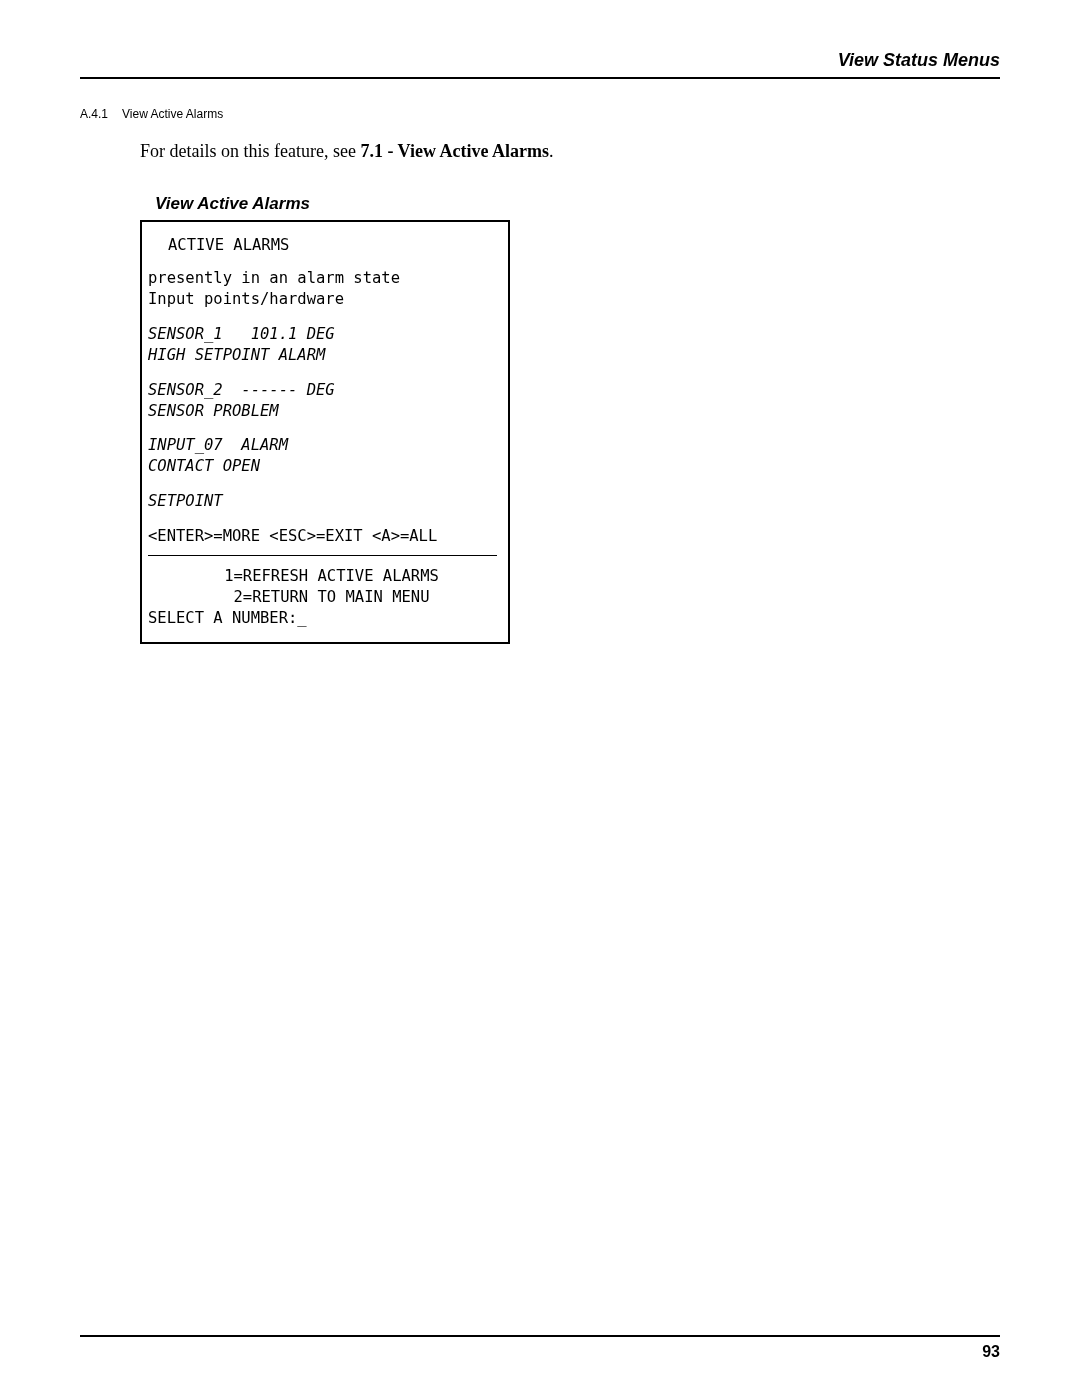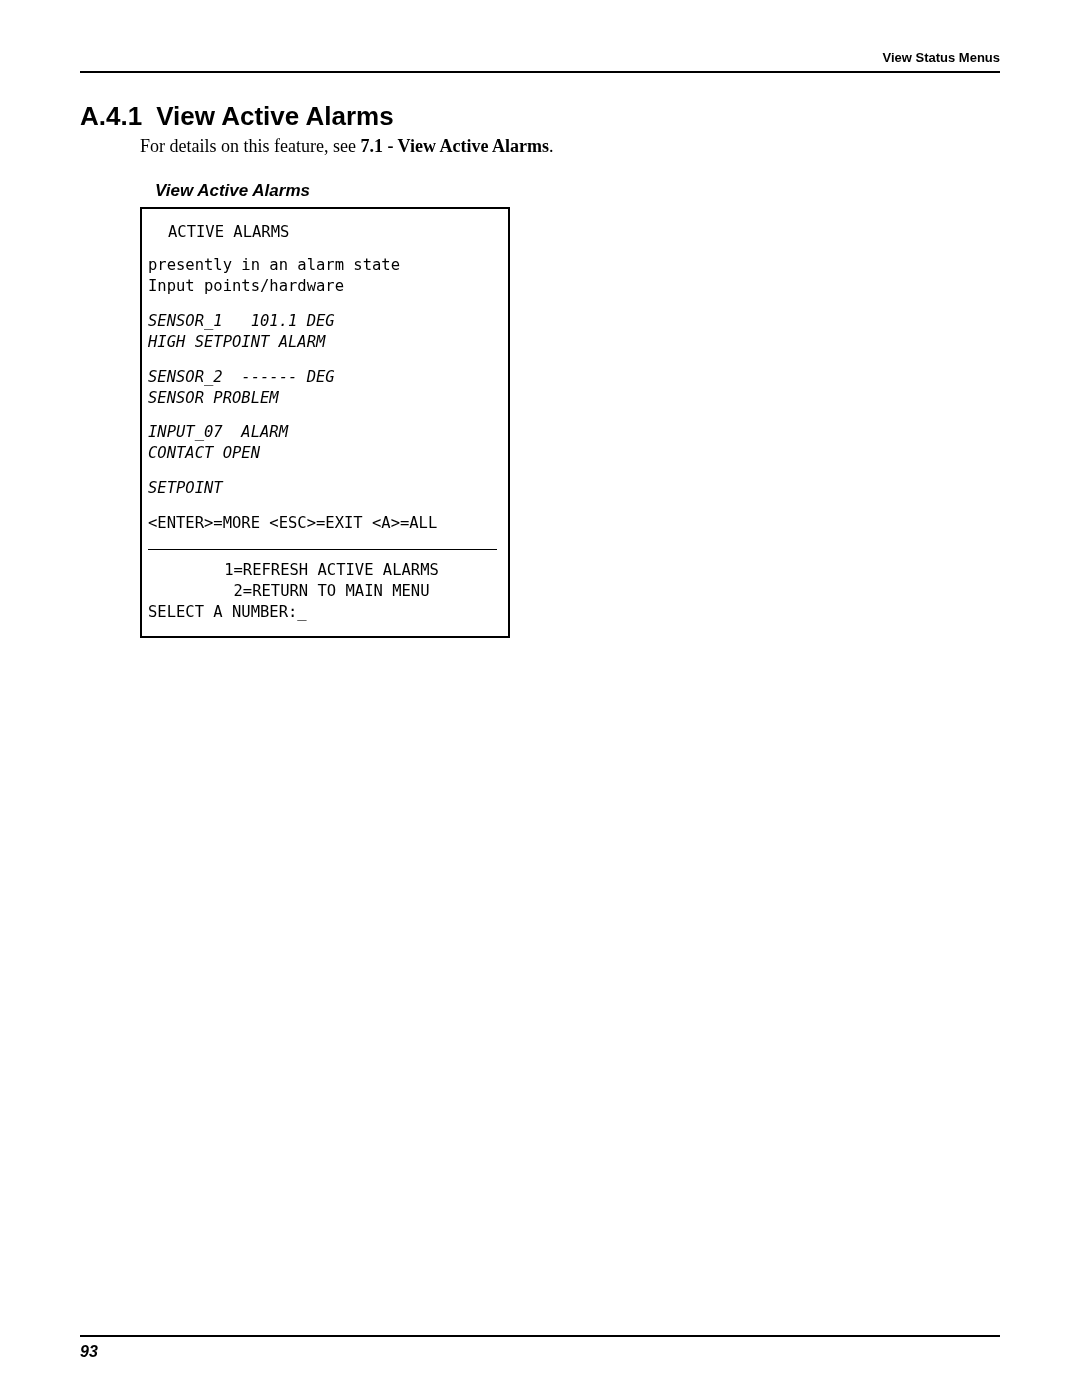--- a/index.html
+++ b/index.html
@@ -13,42 +13,43 @@
     width: 1080px;
     height: 1397px;
     box-sizing: border-box;
     padding: 50px 80px 40px 80px;
     position: relative;
   }
   .running-head {
     text-align: right;
     font-family: Arial, Helvetica, sans-serif;
     font-weight: bold;
-    font-size: 13px;
+    font-style: italic;
+    font-size: 18px;
     margin-bottom: 6px;
   }
   hr.top-rule, hr.bottom-rule {
     border: none;
     border-top: 2px solid #000;
     margin: 0;
   }
   .section-heading {
     font-family: Arial, Helvetica, sans-serif;
-    font-weight: bold;
-    font-size: 26px;
-    margin: 28px 0 4px 0;
+    font-weight: normal;
+    font-size: 12px;
+    margin: 28px 0 20px 0;
   }
   .section-heading .num {
     display: inline-block;
     margin-right: 14px;
   }
   .body-para {
     font-family: Georgia, "Times New Roman", serif;
     font-size: 18px;
-    margin: 0 0 24px 60px;
+    margin: 0 0 32px 60px;
   }
   .body-para .xref {
     font-weight: bold;
   }
   .panel-caption {
     font-family: Arial, Helvetica, sans-serif;
     font-weight: bold;
     font-style: italic;
     font-size: 17px;
     margin: 0 0 6px 75px;
@@ -70,45 +71,44 @@
   .term-panel .desc {
     margin-bottom: 14px;
   }
   .term-panel .alarm-block {
     margin-bottom: 14px;
     font-style: italic;
   }
   .term-panel .alarm-line1, .term-panel .alarm-line2 { white-space: pre; }
   .term-panel .nav-hint {
     margin-top: 6px;
-    margin-bottom: 15px;
+    margin-bottom: 8px;
     white-space: pre;
   }
   .term-panel hr {
     border: none;
     border-top: 1px solid #000;
     margin: 6px 0 10px 0;
   }
   .term-panel .menu-opts {
     margin-left: 18px;
     text-align: center;
   }
   .term-panel .menu-opt { display: block; }
   .term-panel .prompt { }
   .page-footer {
     position: absolute;
     left: 80px;
     right: 80px;
     bottom: 36px;
   }
   .page-number {
-    text-align: left;
+    text-align: right;
     font-family: Arial, Helvetica, sans-serif;
     font-weight: bold;
-    font-style: italic;
     font-size: 16px;
     margin-top: 6px;
   }
 </style>
 </head>
 <body>
 
 <div class="page">
 
   <div class="running-head">View Status Menus</div>

